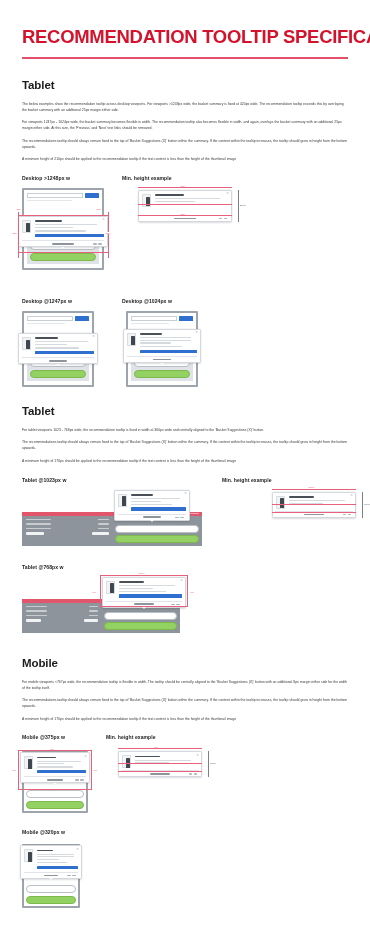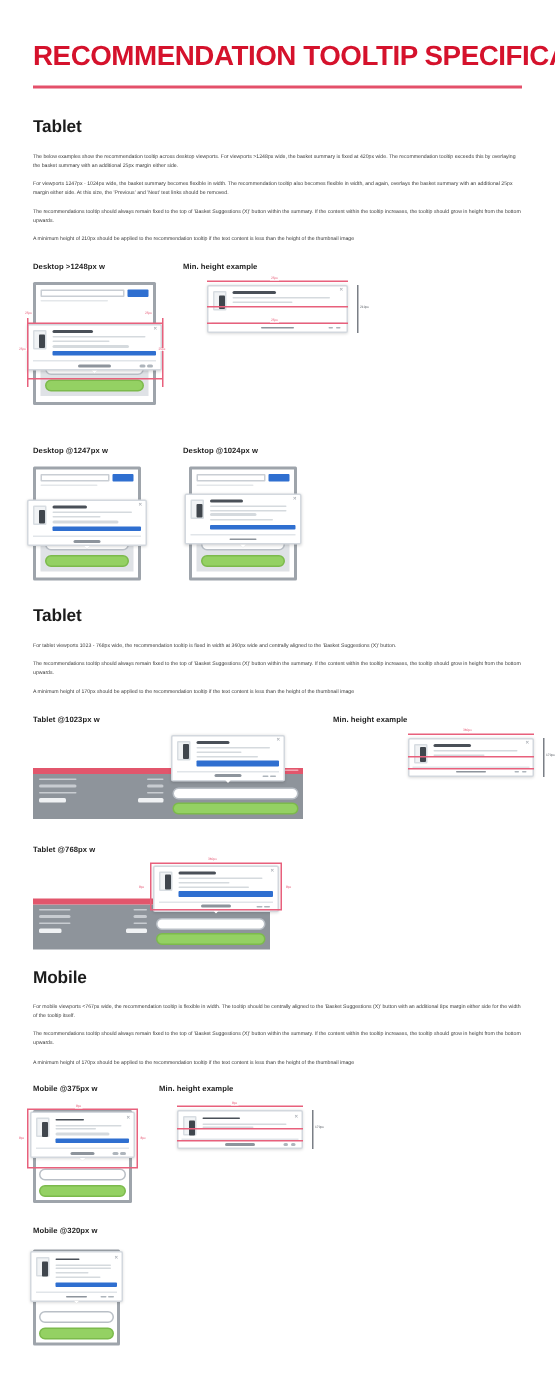--- a/index.html
+++ b/index.html
@@ -629,21 +629,21 @@
         </div>
         <div class="tip-arrow"></div>
       </div>
       <div class="ann-box" style="left:78px; top:-2px; width:88px; height:32px;"></div>
       <div class="ann-lbl" style="left:116px; top:-4.5px;">360px</div>
       <div class="ann-lbl" style="left:70px; top:14px;">8px</div>
       <div class="ann-lbl" style="left:168px; top:14px;">8px</div>
     </div>
   </div>
 
-  <div style="margin-top:9px">
+  <div style="margin-top:20px">
     <div class="section-heading">Mobile</div>
     <div class="para">For mobile viewports &lt;767px wide, the recommendation tooltip is flexible in width. The tooltip should be centrally aligned to the 'Basket Suggestions (X)' button with an additional 8px margin either side for the width of the tooltip itself.</div>
     <div class="para">The recommendations tooltip should always remain fixed to the top of 'Basket Suggestions (X)' button within the summary. If the content within the tooltip increases, the tooltip should grow in height from the bottom upwards.</div>
     <div class="para">A minimum height of 170px should be applied to the recommendation tooltip if the text content is less than the height of the thumbnail image</div>
 
     <div class="caption-row">
       <div class="caption" style="width:84px">Mobile @375px w</div>
       <div class="caption">Min. height example</div>
     </div>
 

